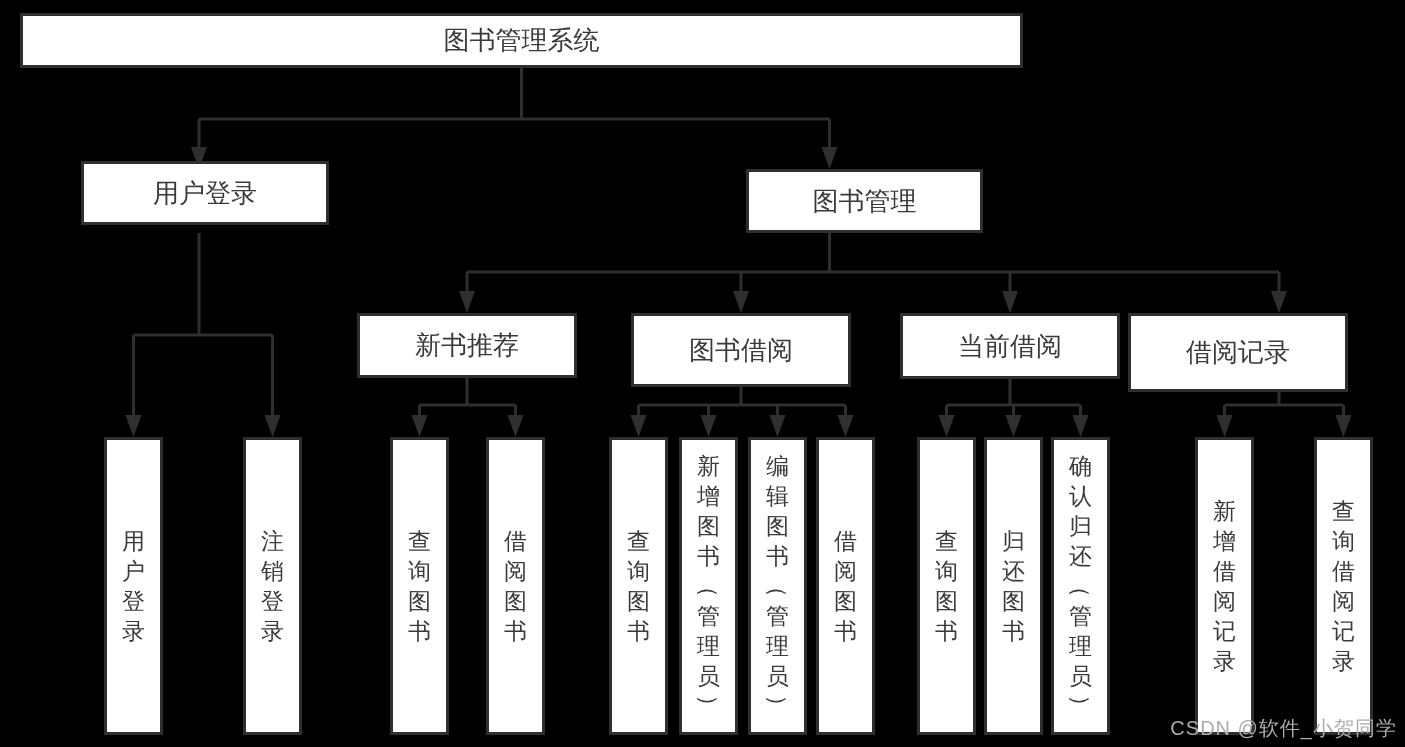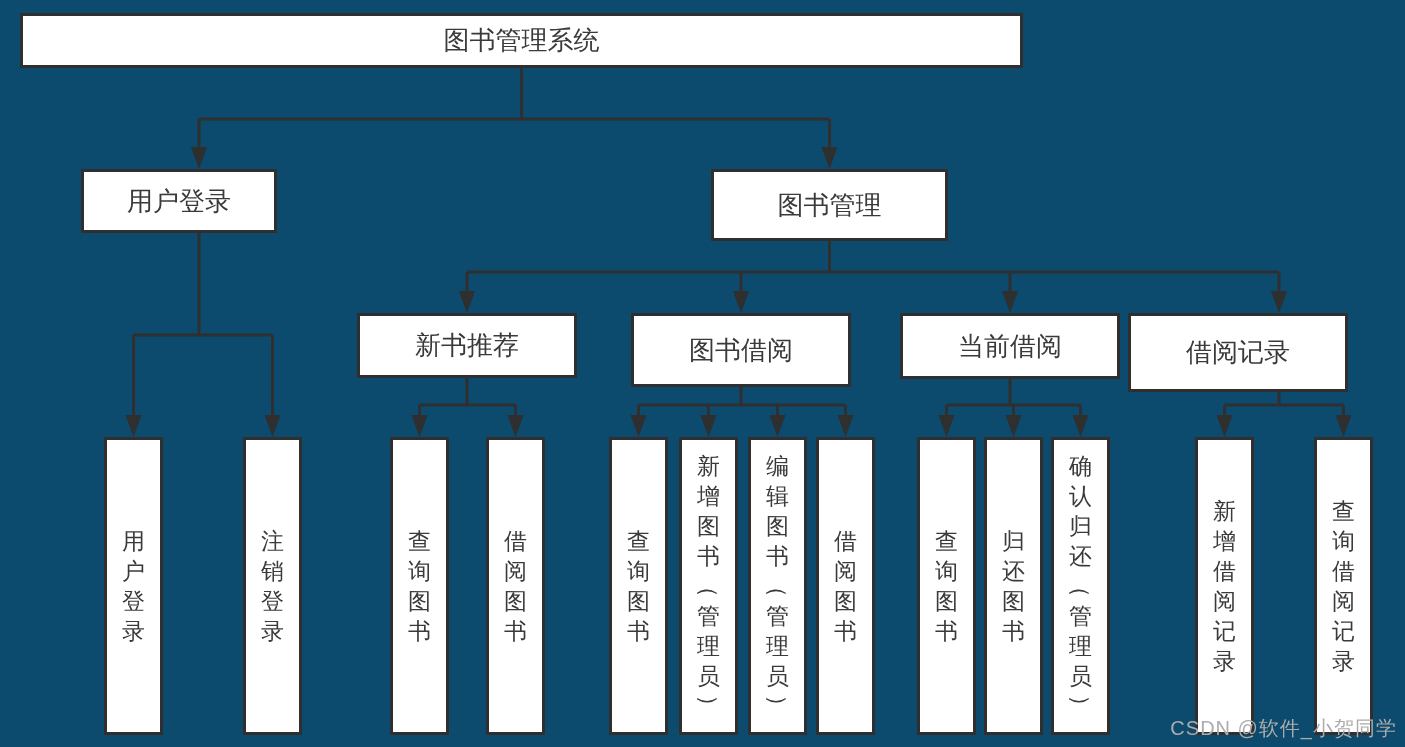--- a/index.html
+++ b/index.html
@@ -1,17 +1,17 @@
 <!DOCTYPE html>
 <html><head>
 <meta charset="utf-8">
 <style>
   html,body{margin:0;padding:0;background:#fff;}
   .stage{
-    position:relative;width:1405px;height:747px;background:#0c4a6e;
+    position:relative;width:1405px;height:747px;background:#000000;
     font-family:"Liberation Sans",sans-serif;overflow:hidden;
   }
   .connectors{position:absolute;left:0;top:0;}
   .node{
     position:absolute;box-sizing:border-box;background:#ffffff;
     border:3px solid #2f2f2f;display:flex;align-items:center;justify-content:center;
     color:#3a3a3a;font-size:26px;white-space:nowrap;
   }
   .vtext{flex-direction:column;font-size:23px;white-space:normal;}
   .vtext span{display:block;height:30px;line-height:30px;text-align:center;}
@@ -64,22 +64,22 @@
       <use href="#ah" x="946.5" y="415"></use>
       <use href="#ah" x="1013.5" y="415"></use>
       <use href="#ah" x="1080.5" y="415"></use>
       <use href="#ah" x="1224.5" y="415"></use>
       <use href="#ah" x="1343.5" y="415"></use>
     </g>
   </svg>
 
   <div class="node" style="left:20px;top:13px;width:1003px;height:55px">图书管理系统</div>
 
-  <div class="node" style="left:81px;top:169px;width:196px;height:64px">用户登录</div>
-  <div class="node" style="left:711px;top:169px;width:237px;height:72px">图书管理</div>
+  <div class="node" style="left:81px;top:161px;width:248px;height:64px">用户登录</div>
+  <div class="node" style="left:746px;top:169px;width:237px;height:64px">图书管理</div>
 
   <div class="node" style="left:357px;top:313px;width:220px;height:65px">新书推荐</div>
   <div class="node" style="left:631px;top:313px;width:220px;height:74px">图书借阅</div>
   <div class="node" style="left:900px;top:313px;width:220px;height:66px">当前借阅</div>
   <div class="node" style="left:1128px;top:313px;width:220px;height:79px">借阅记录</div>
 
   <div class="node vtext" style="left:104px;top:437px;width:59px;height:298px">
       <span>用</span>
       <span>户</span>
       <span>登</span>

